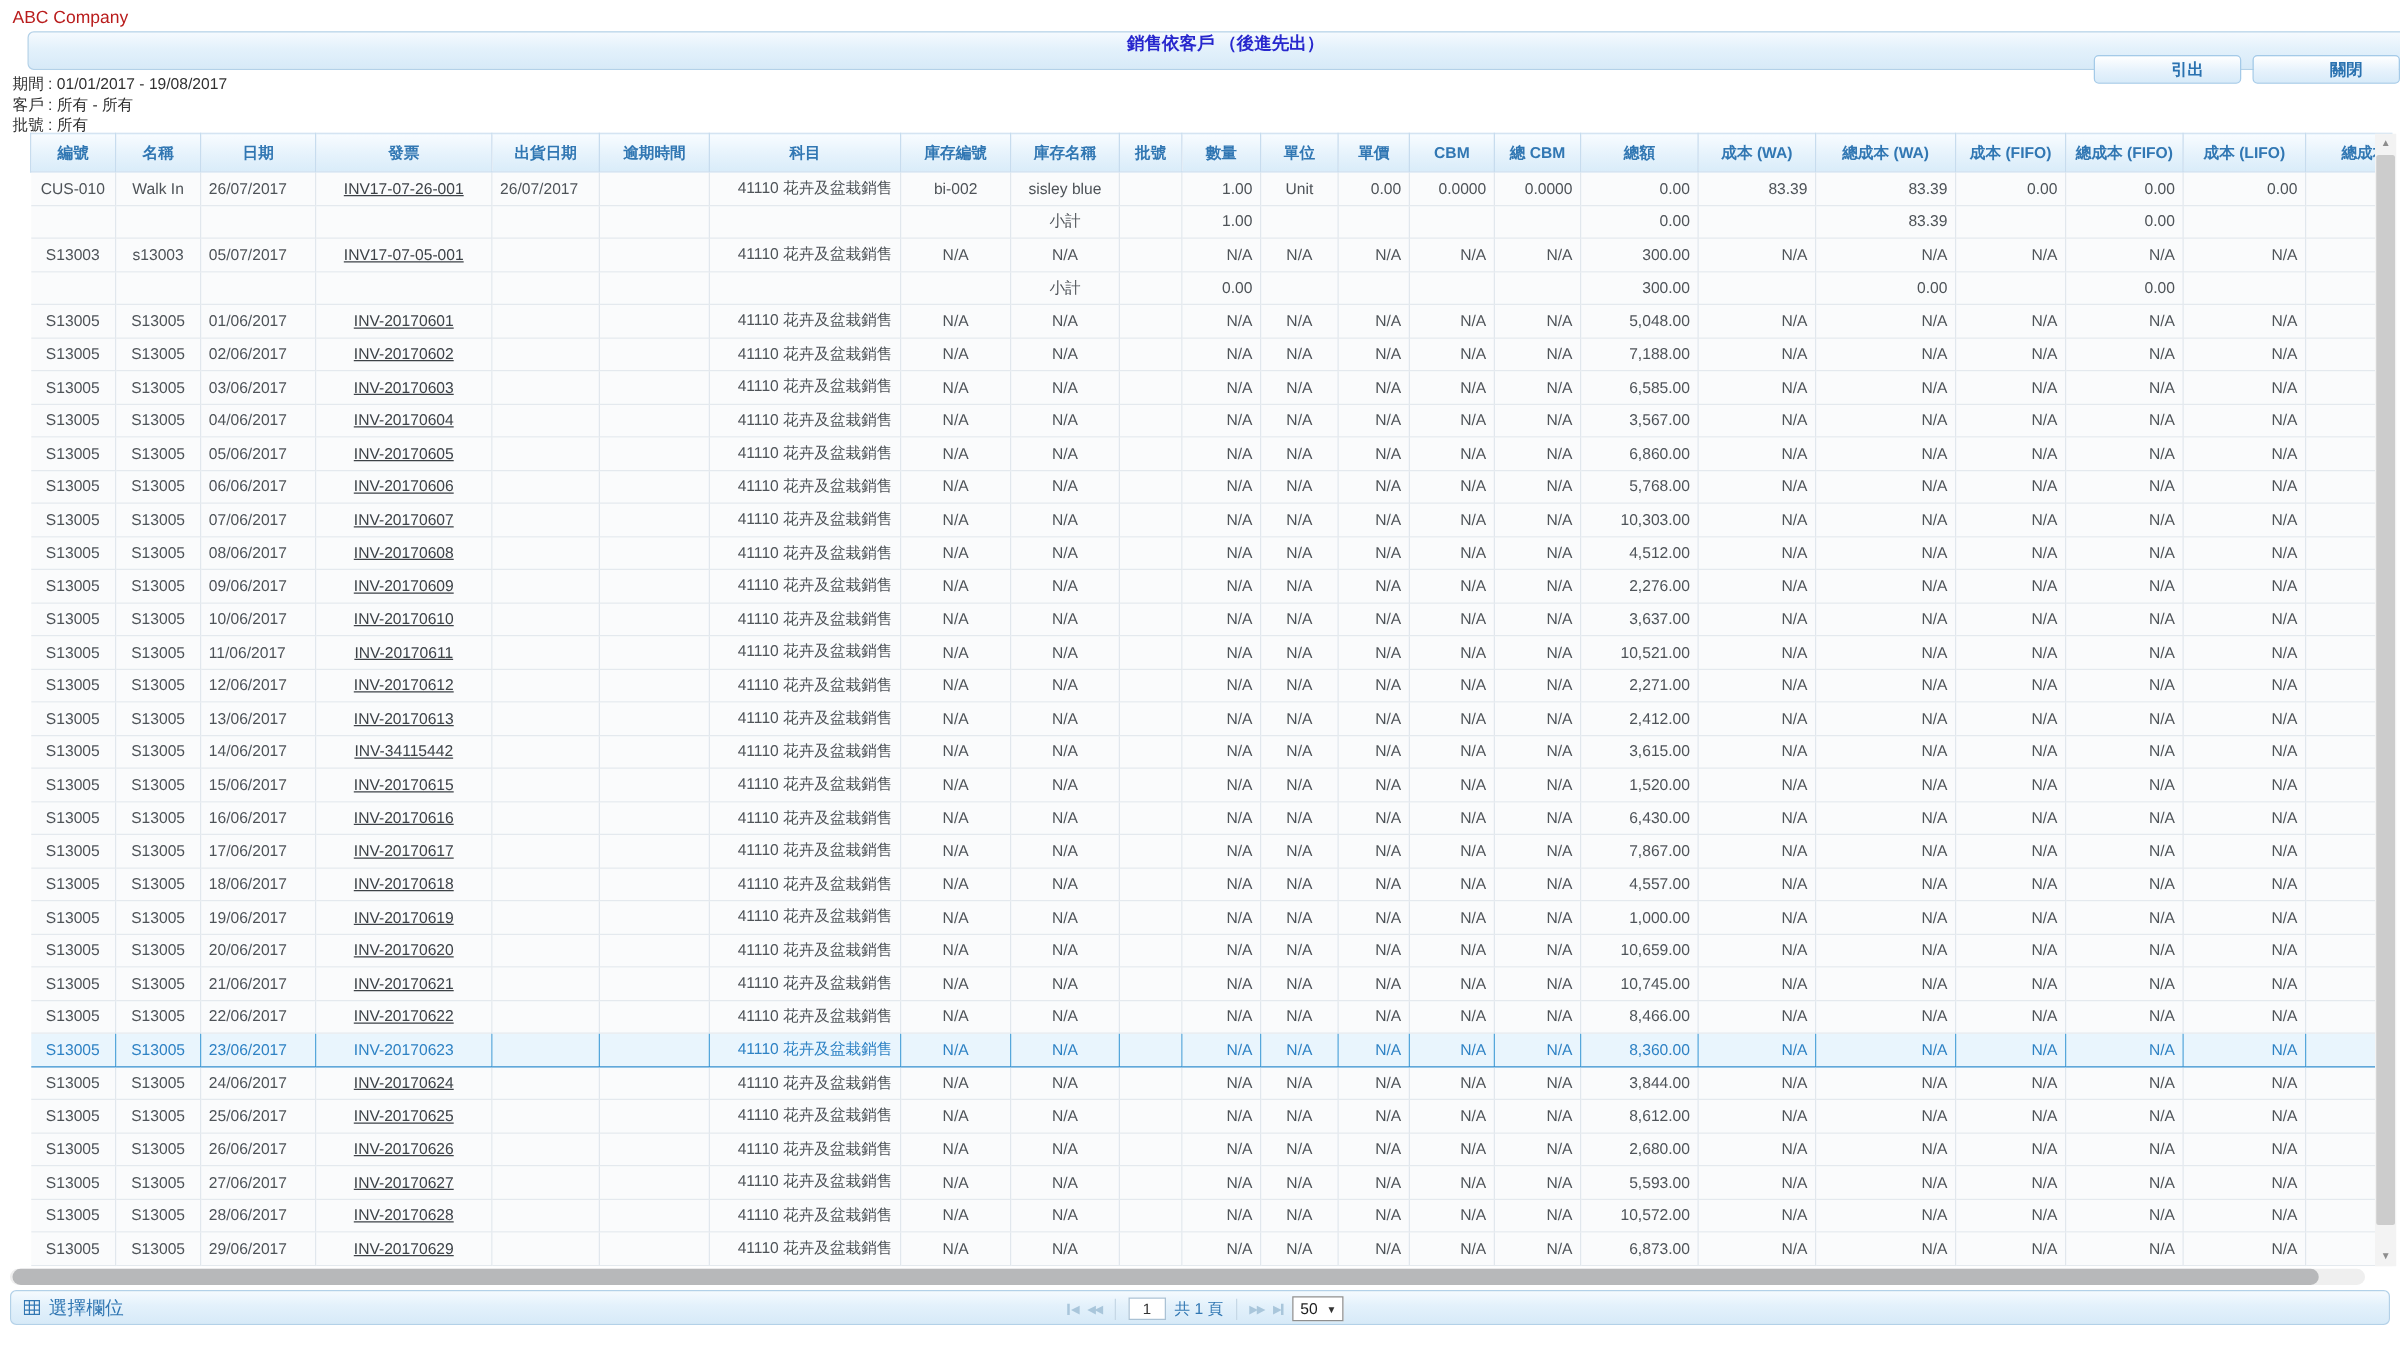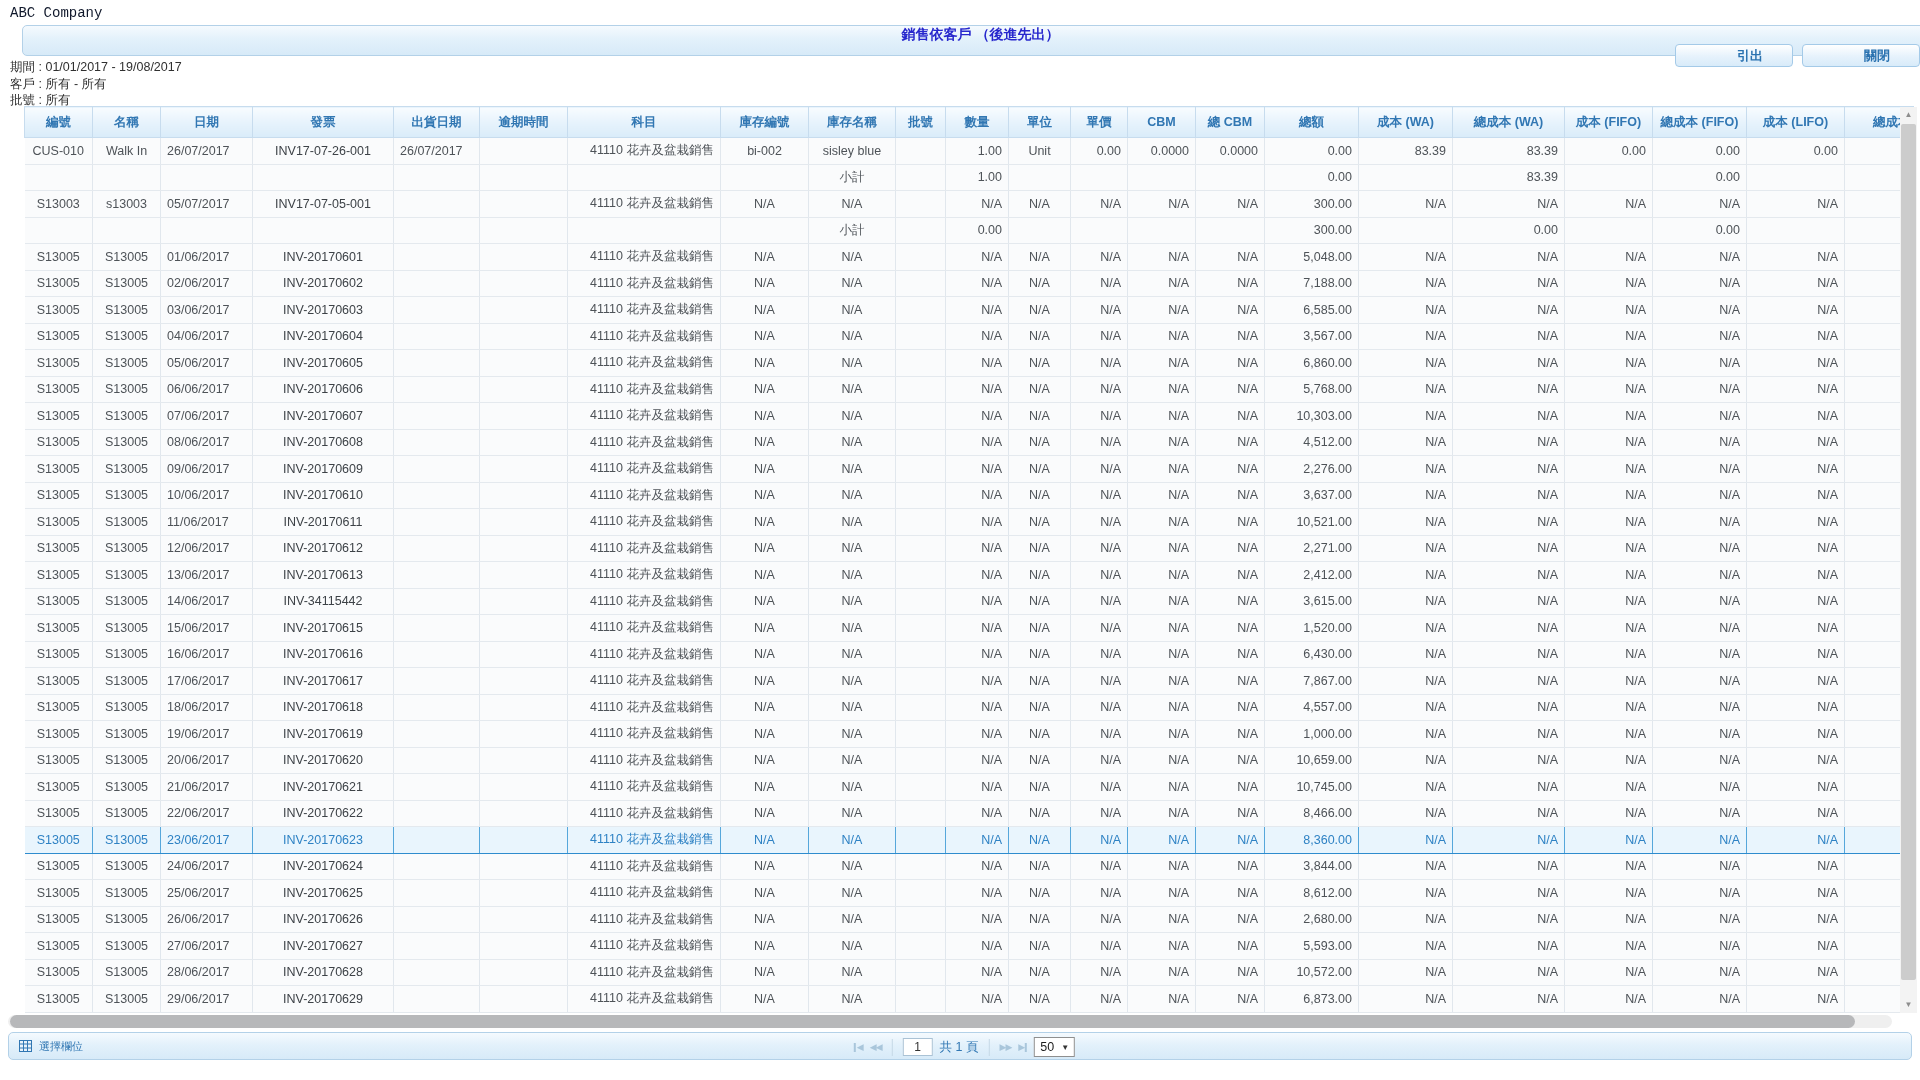--- a/index.html
+++ b/index.html
@@ -1,53 +1,53 @@
 <!DOCTYPE html>
 <html><head>
 <meta charset="utf-8">
 <style>
   * { margin:0; padding:0; box-sizing:border-box; }
   html,body { width:1920px; height:1080px; background:#ffffff; font-family:"Liberation Sans", sans-serif; overflow:hidden; position:relative; }
 
-  .company { position:absolute; top:5px; left:10px; font-family:Liberation Mono, monospace; font-size:14px; color:#0f172a; }
+  .company { position:absolute; top:5px; left:10px; font-family:Liberation Sans, sans-serif; font-size:14px; color:#b91c1c; }
 
   .title-bar { position:absolute; top:25px; left:22px; width:1904px; height:31px; border:1px solid #b3d1e8; border-radius:5px;
     background:linear-gradient(#f5fafe 0%, #e3f1fb 45%, #d7eaf8 100%); display:flex; align-items:center;flex-direction:column; }
   .title-text { margin-left:13px; font-size:14px; font-weight:bold; color:#2727cd; }
   .title-buttons { margin-left:auto; margin-right:5px; display:flex; gap:9px; }
   .btn { width:118px; height:23px; border:1px solid #a4cae8; border-radius:4px;
     background:linear-gradient(#ffffff, #e6f2fc 55%, #d8ebf9); color:#2a72b0; font-size:13px; font-weight:bold;
     display:flex; align-items:center; justify-content:center; cursor:pointer;padding-left:32px; }
 
   .filters { position:absolute; top:59px; left:10px; font-size:12.5px; color:#303030; line-height:16.5px; }
   .filters .lbl { color:#303030; }
 
   .table-wrap { position:absolute; top:106px; left:24px; width:1890px; height:907px; overflow:hidden; }
   table { border-collapse:collapse; table-layout:fixed; width:1955px; }
   thead th { height:31px; background:linear-gradient(#f8fcff, #e7f3fc 50%, #d9ecf9); color:#3177b3; font-size:12.5px; font-weight:bold;
     border:1px solid #c7dcee; white-space:nowrap; overflow:hidden; }
   tbody td { height:26.5px; font-size:12.5px; color:#4e5358; background:#fafbfc; border-right:1px solid #e1e7ed;
     border-bottom:1px solid #e4e9ee; padding:0 6px; white-space:nowrap; overflow:hidden; }
   tbody tr:first-child td { border-top:1px solid #e4e9ee; }
   td.al-l { text-align:left; }  td.al-c { text-align:center; }  td.al-r { text-align:right; }
-  a.inv { color:#3d4247; cursor:pointer; }
+  a.inv { color:#3d4247; text-decoration:underline; cursor:pointer; }
   tr.selected td { background:#e9f5fd; color:#2e82c4; border-right-color:#56a7db; border-bottom-color:#2e8cce; border-top:1px solid #2e8cce; }
   tr.selected a.inv { color:#2e82c4; text-decoration:none; }
 
   .h-scrollbar { position:absolute; top:1015px; left:8px; width:1884px; height:13px; background:#efefef; border-radius:7px; }
   .h-thumb { position:absolute; left:2px; top:0; width:1845px; height:13px; background:#b7b8ba; border-radius:7px; cursor:pointer; }
 
   .v-scrollbar { position:absolute; top:107px; right:3px; width:17px; height:906px; background:#f3f3f3; }
   .v-arrow { position:absolute; left:0; width:17px; height:16px; color:#8d8d8d; font-size:8px; line-height:16px; text-align:center; cursor:pointer; }
   .v-arrow.up { top:0; }  .v-arrow.down { bottom:0; }
   .v-thumb { position:absolute; top:17px; left:1px; width:15px; height:856px; background:#cccccc; border-radius:2px; cursor:pointer; }
 
   .bottom-bar { position:absolute; top:1032px; left:8px; width:1904px; height:28px; border:1px solid #b3d1e8; border-radius:5px;
     background:linear-gradient(#f5fafe 0%, #e3f1fb 45%, #d7eaf8 100%); display:flex; align-items:center; }
-  .select-cols { display:flex; align-items:center; gap:7px; margin-left:10px; color:#3177b3; font-size:11px; cursor:pointer; }
+  .select-cols { display:flex; align-items:center; gap:7px; margin-left:10px; color:#3177b3; font-size:15px; cursor:pointer; }
   .grid-icon { width:13px; height:12px; display:inline-block; }
 
   .pagination { position:absolute; left:50%; top:0; height:28px; transform:translateX(-48%); display:flex; align-items:center; gap:7px; }
   .pg-btn { color:#a9c6db; font-size:9px; letter-spacing:-1px; cursor:pointer; display:flex; align-items:center; gap:1px; }
   .vbar { display:inline-block; width:2px; height:9px; background:currentColor; }
   .pg-sep { width:1px; height:17px; background:#c6d8e6; margin:0 3px; }
   .page-input { width:30px; height:18px; border:1px solid #aac2d5; background:#fff; text-align:center; font-size:12px; color:#333;
     font-family:"Liberation Sans", sans-serif; }
   .page-total { color:#3177b3; font-size:12.5px; }
   .page-size { height:20px; min-width:40px; border:1px solid #8f8f8f; background:#fff; display:flex; align-items:center;

